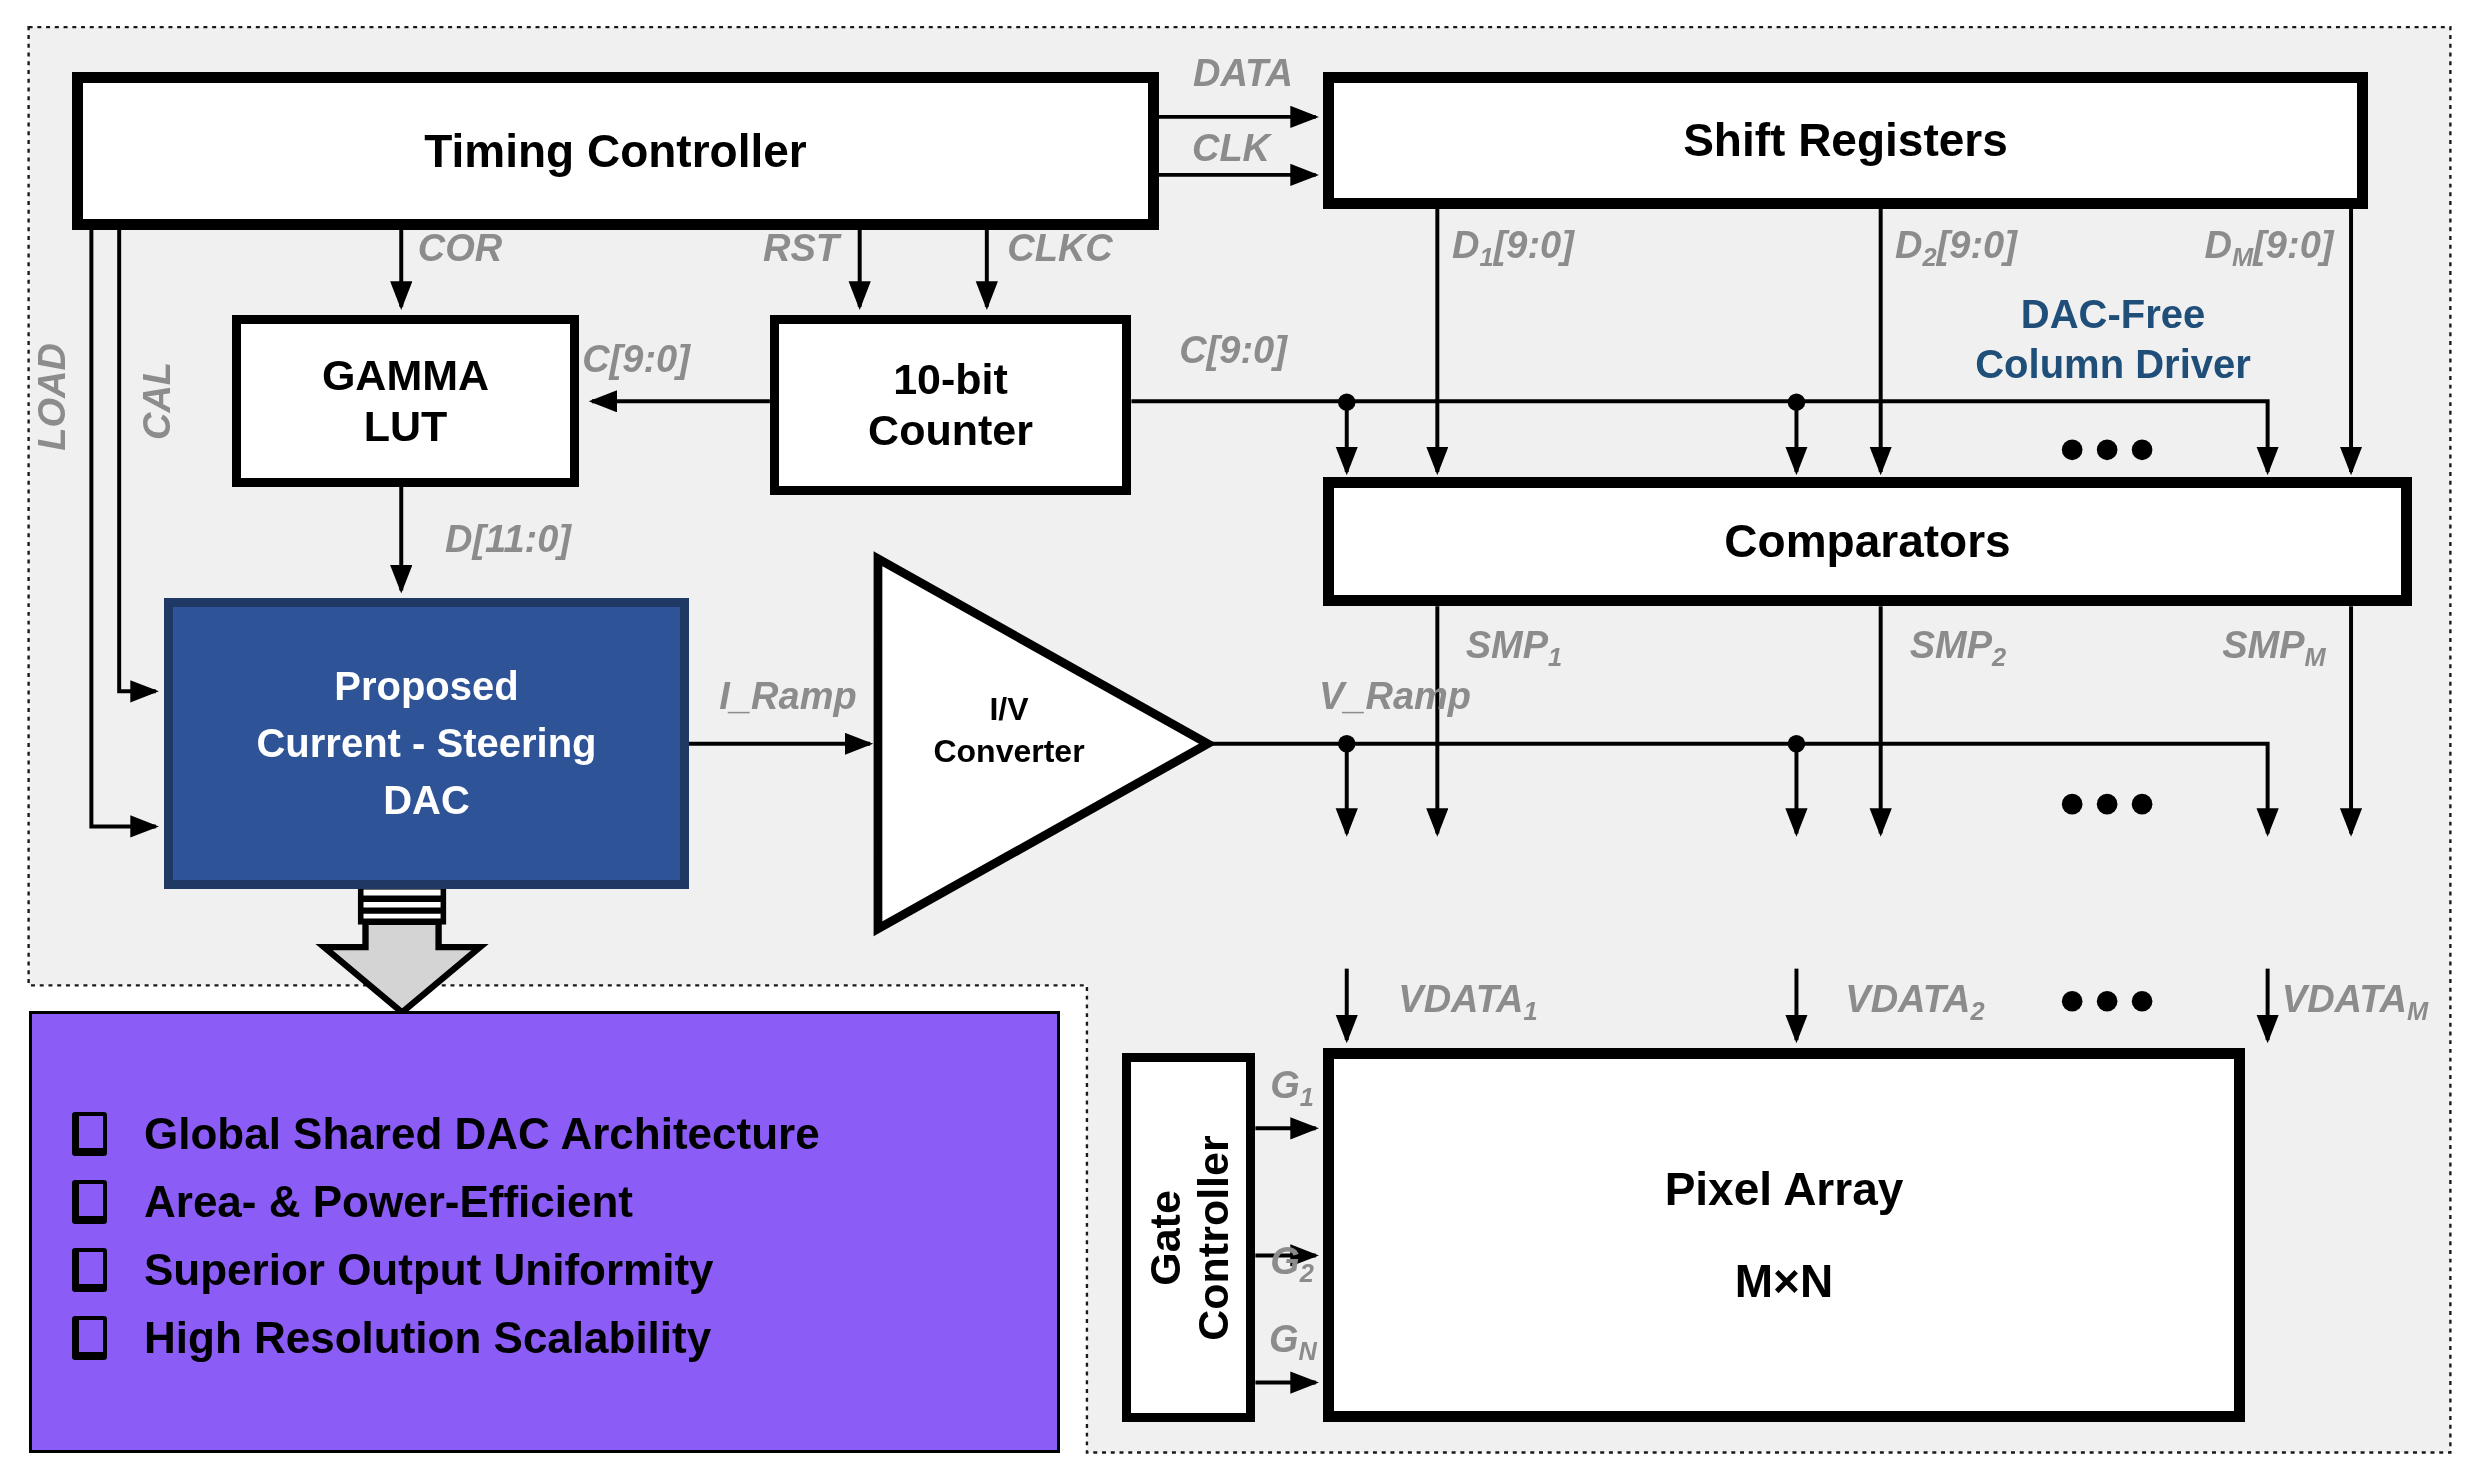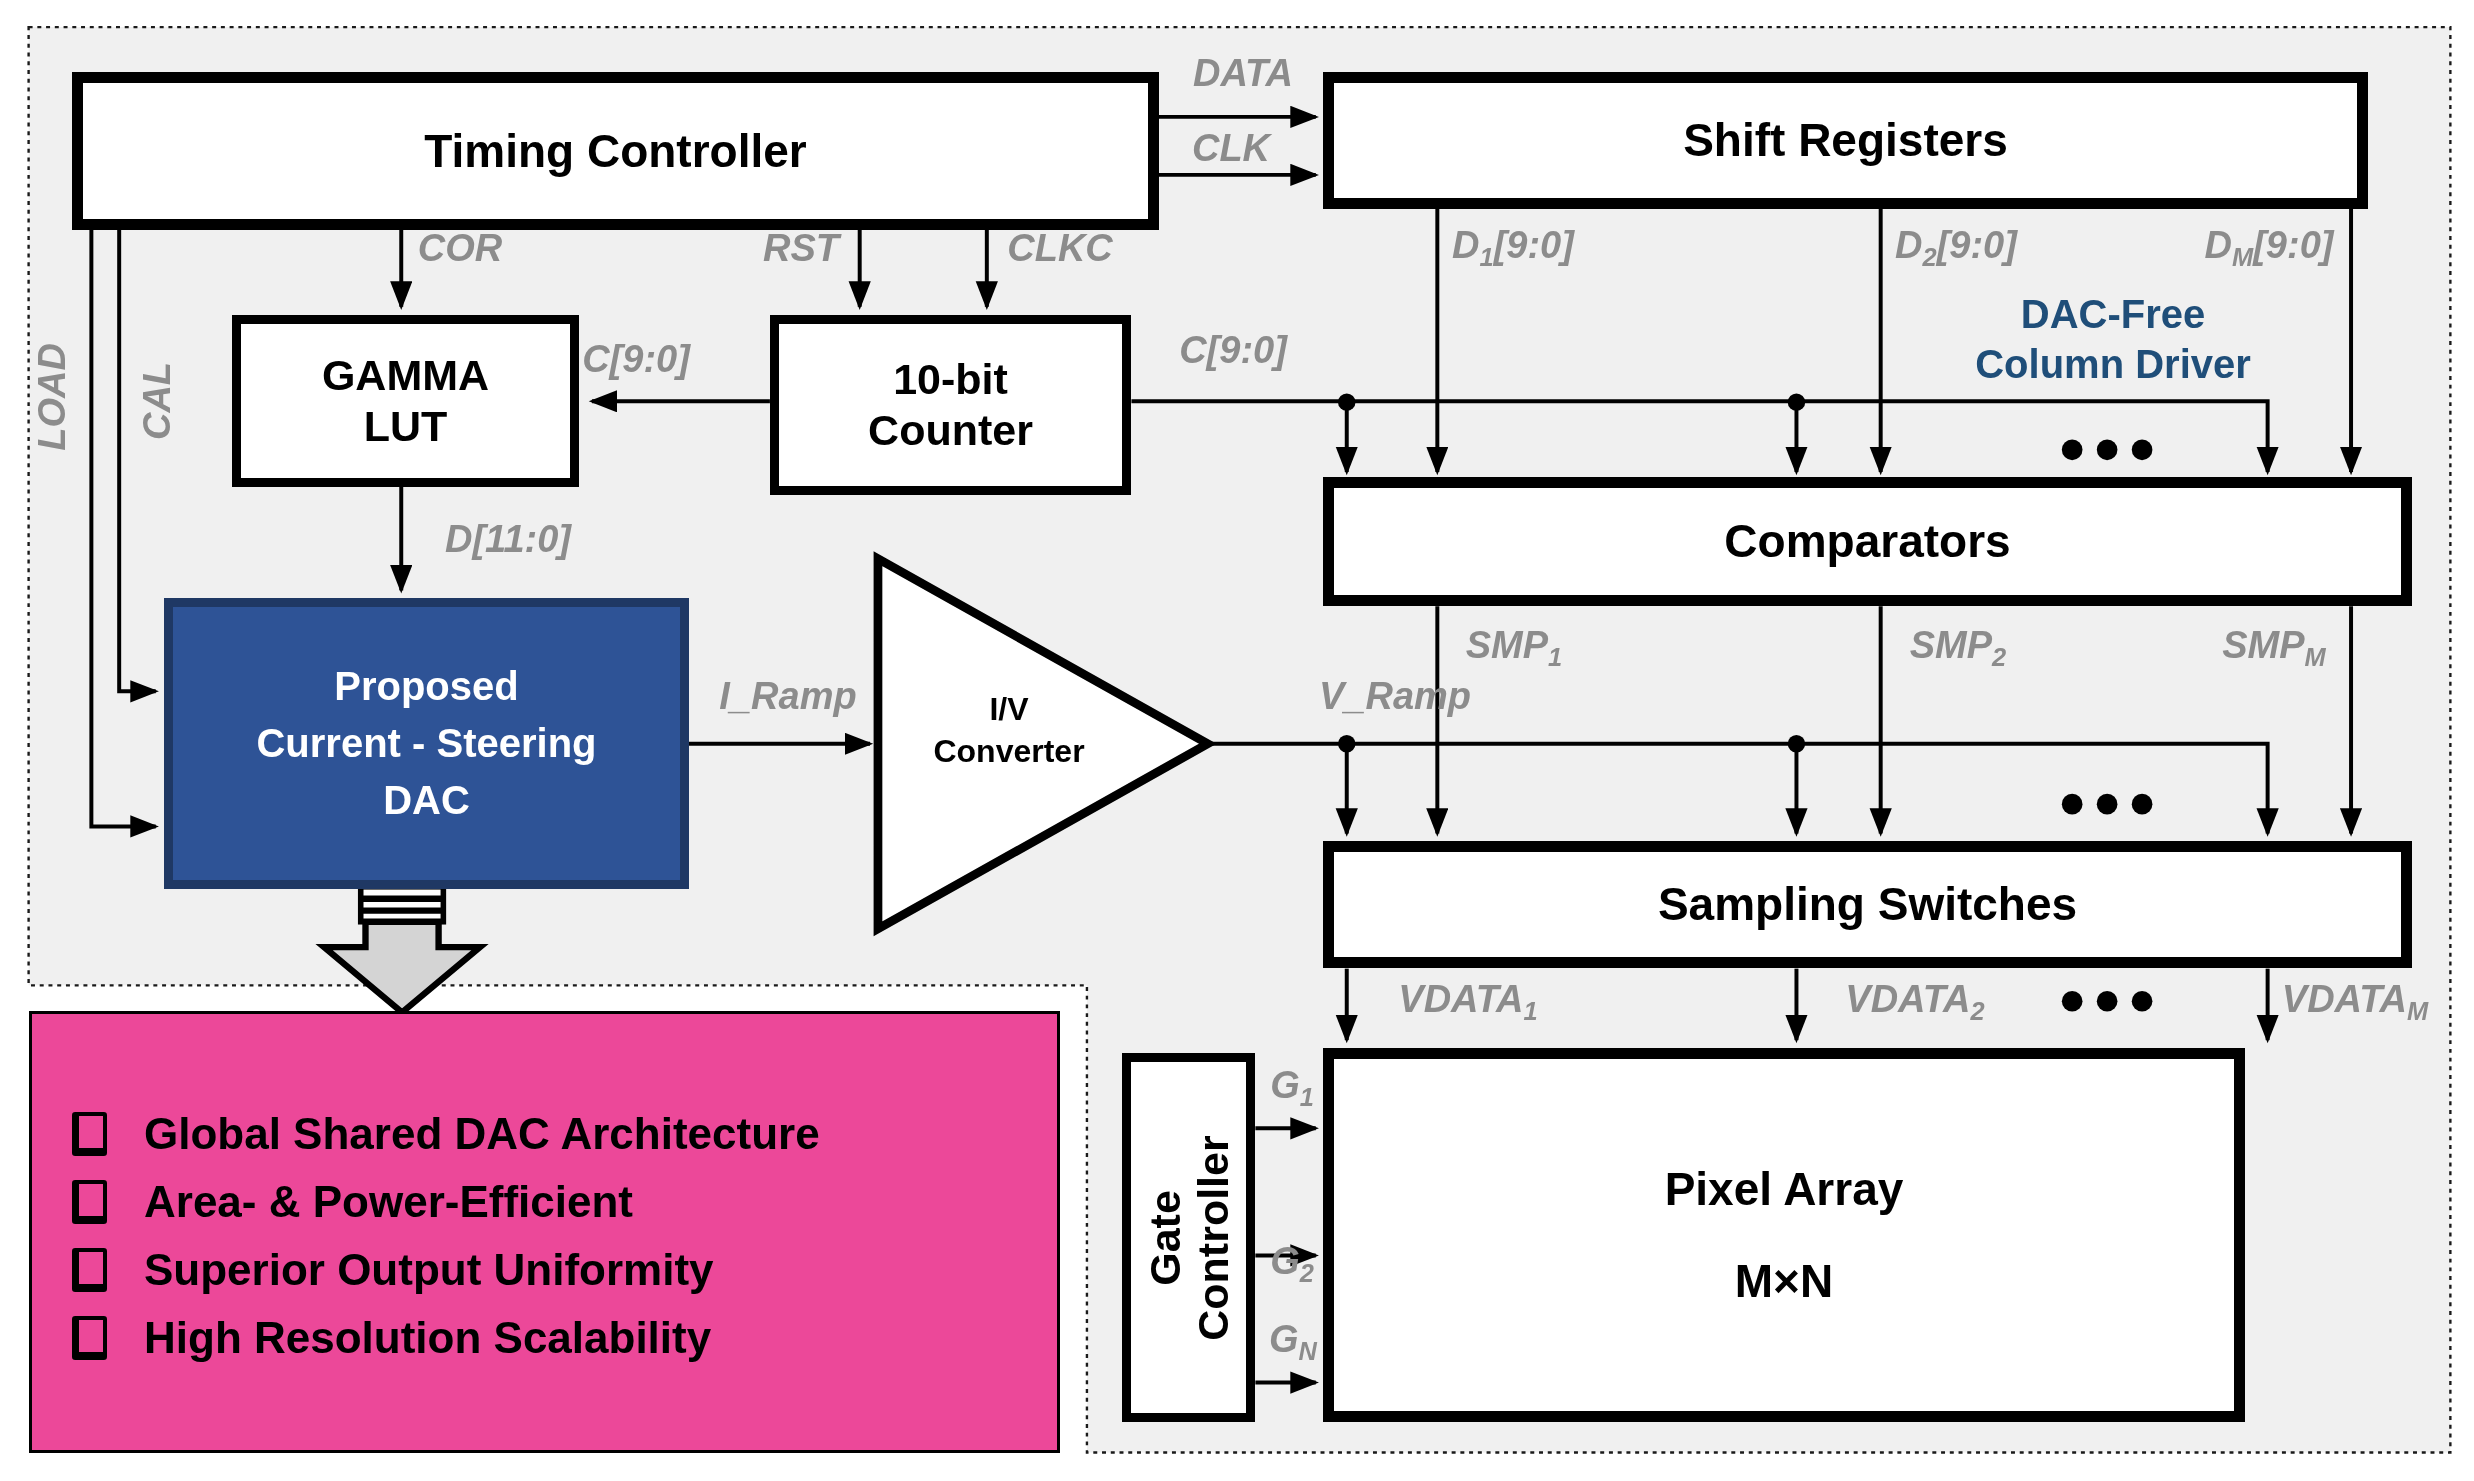--- a/index.html
+++ b/index.html
@@ -18,21 +18,21 @@
        font-size:38px;color:#8C8C8C;white-space:nowrap;z-index:3;}
   .sig sub{font-size:25.4px;line-height:0;}
   .rot{transform:translate(-50%,-50%) rotate(-90deg);}
   .caption{position:absolute;transform:translate(-50%,-50%);color:#1F4E79;font-weight:700;
        font-size:40px;line-height:1.24;text-align:center;white-space:nowrap;z-index:3;}
   .ivlabel{position:absolute;transform:translate(-50%,-50%);font-weight:700;font-size:32px;
        line-height:1.3;text-align:center;color:#000;z-index:3;white-space:nowrap;}
   .gc-text{position:absolute;left:50%;top:50%;transform:translate(-50%,-50%) rotate(-90deg);
        font-weight:700;font-size:43px;line-height:1.12;text-align:center;white-space:nowrap;}
   .features{position:absolute;left:29px;top:1011px;width:1031px;height:442px;box-sizing:border-box;
-       background:#ec4899;border:3.2px solid #000;z-index:2;padding-top:86px;}
+       background:#8b5cf6;border:3.2px solid #000;z-index:2;padding-top:86px;}
   .feat-row{display:flex;align-items:center;height:68px;padding-left:40px;}
   .bullet{width:24px;height:32px;border:4px solid #000;border-left-width:7.2px;border-bottom-width:8.7px;
        border-radius:3.2px;margin-right:37px;flex:none;}
   .feat-text{font-weight:700;font-size:44px;color:#000;white-space:nowrap;}
 </style>
 </head>
 <body>
 
 <div id="stage">
 
@@ -138,23 +138,20 @@
   <div class="box dacbox" style="left:164px;top:598px;width:525px;height:291px;">
     <span>Proposed</span>
     <span>Current - Steering</span>
     <span>DAC</span>
   </div>
 
   <div class="box" style="left:1323px;top:477px;width:1089px;height:129px;">
     <span>Comparators</span>
   </div>
 
-  <div class="box" style="left:1323px;top:841px;width:1089px;height:127px;">
-    <span>Sampling Switches</span>
-  </div>
 
   <div class="box" style="left:1323px;top:1048px;width:922px;height:374px;gap:38px;">
     <span>Pixel Array</span>
     <span>M×N</span>
   </div>
 
   <div class="box small" style="left:1122px;top:1053px;width:133px;height:369px;">
     <div class="gc-text">
       <div>Gate</div>
       <div>Controller</div>

